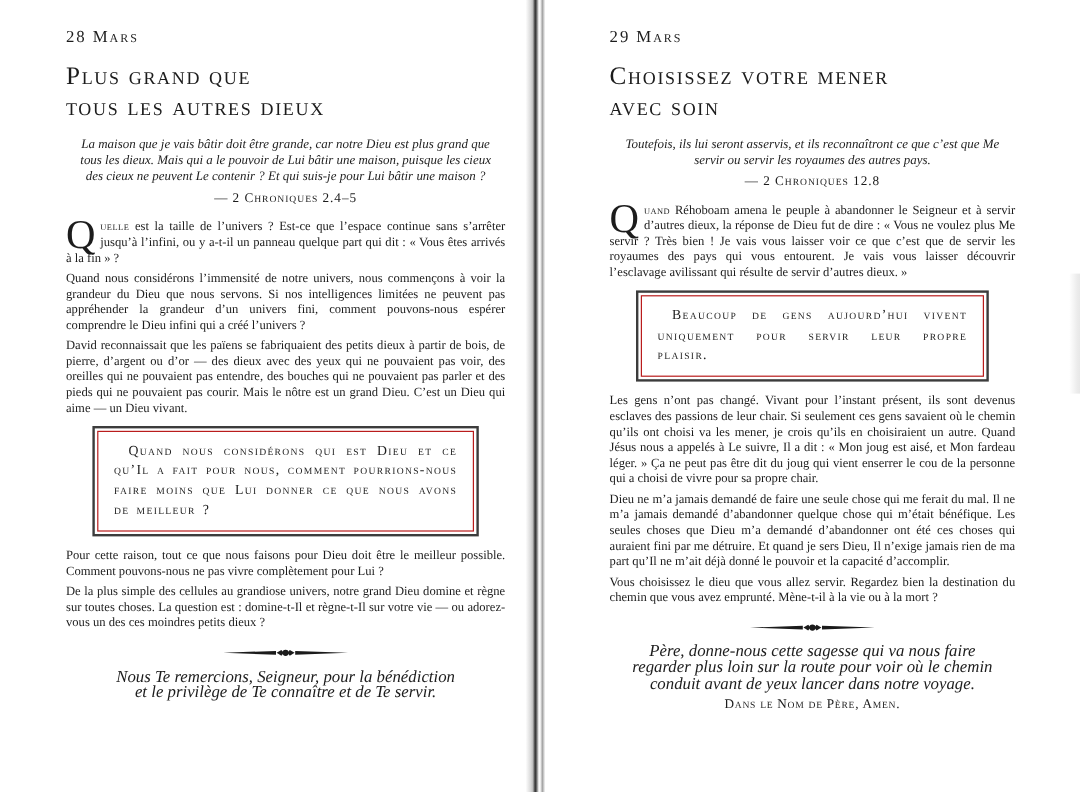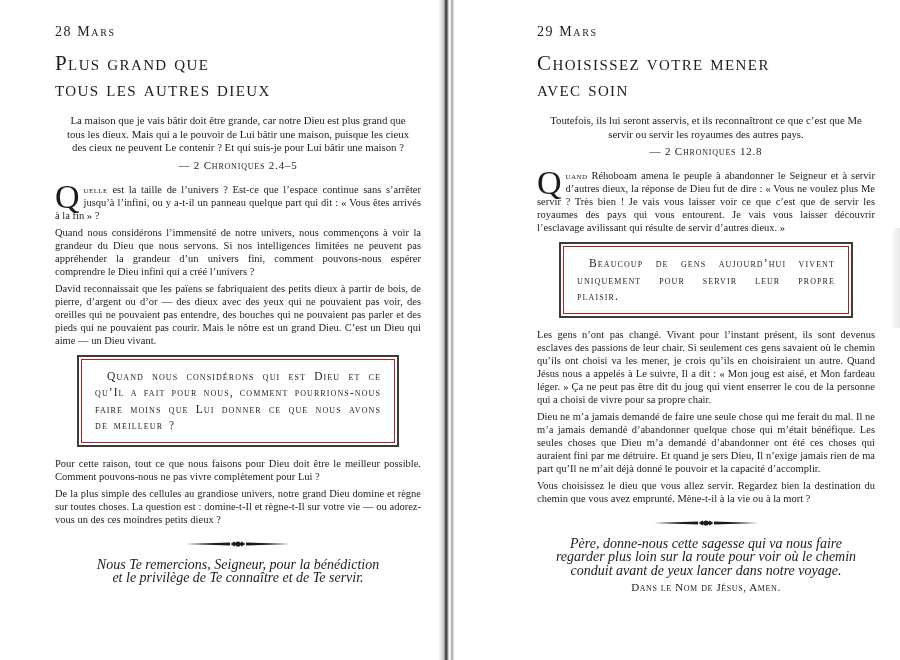--- a/index.html
+++ b/index.html
@@ -16,35 +16,35 @@
   .gutter {
     position: absolute; left: 438px; top: 0; width: 20px; height: 660px;
     background: linear-gradient(90deg,
       rgba(255,255,255,0) 0%, #d8d8d8 22%, #bdbdbd 30%,
       #2f2f2f 40%, #6b6b6b 46%, #f4f4f4 55%,
       #ffffff 60%, #a3a3a3 70%, #ffffff 82%);
   }
 
   .page { position: absolute; top: 0; }
   .page-left  { left: 55px;  width: 366px; }
-  .page-right { left: 537px; width: 338px; }
+  .page-right { left: 508px; width: 338px; }
 
   .date {
     margin-top: 24px;
     font-variant: small-caps;
     font-size: 14px; letter-spacing: 1.6px;
   }
   .title {
     margin: 10px 0 0; 
     font-variant: small-caps; font-weight: normal;
     font-size: 21px; line-height: 26px; letter-spacing: 1.4px;
   }
   .epigraph {
     margin: 12px auto 0; width: 96%;
-    text-align: center; 
+    text-align: center; font-style: italic;
     font-size: 10.8px; line-height: 13.5px;
   }
   .reference {
     margin-top: 4px; text-align: center;
     font-variant: small-caps; font-size: 11px; letter-spacing: 0.8px;
   }
 
   .body { margin-top: 12px; }
   .para {
     margin: 0 0 4px; text-align: justify;
@@ -182,21 +182,21 @@
           <path d="M59.5,6 l-4,-2.4 -2,2.4 2,2.4 z"></path>
         </svg>
       </span>
     </div>
 
     <div class="prayer">
       <div>Père, donne-nous cette sagesse qui va nous faire</div>
       <div>regarder plus loin sur la route pour voir où le chemin</div>
       <div>conduit avant de yeux lancer dans notre voyage.</div>
     </div>
-    <div class="prayer-closing">Dans le Nom de Jésus, Amen.</div>
+    <div class="prayer-closing">Dans le Nom de Père, Amen.</div>
   </div>
 
   <div class="gutter"></div>
 
   <div class="month-tab">
     <span class="month-tab-label">Mars</span>
   </div>
 
 </div>
 

